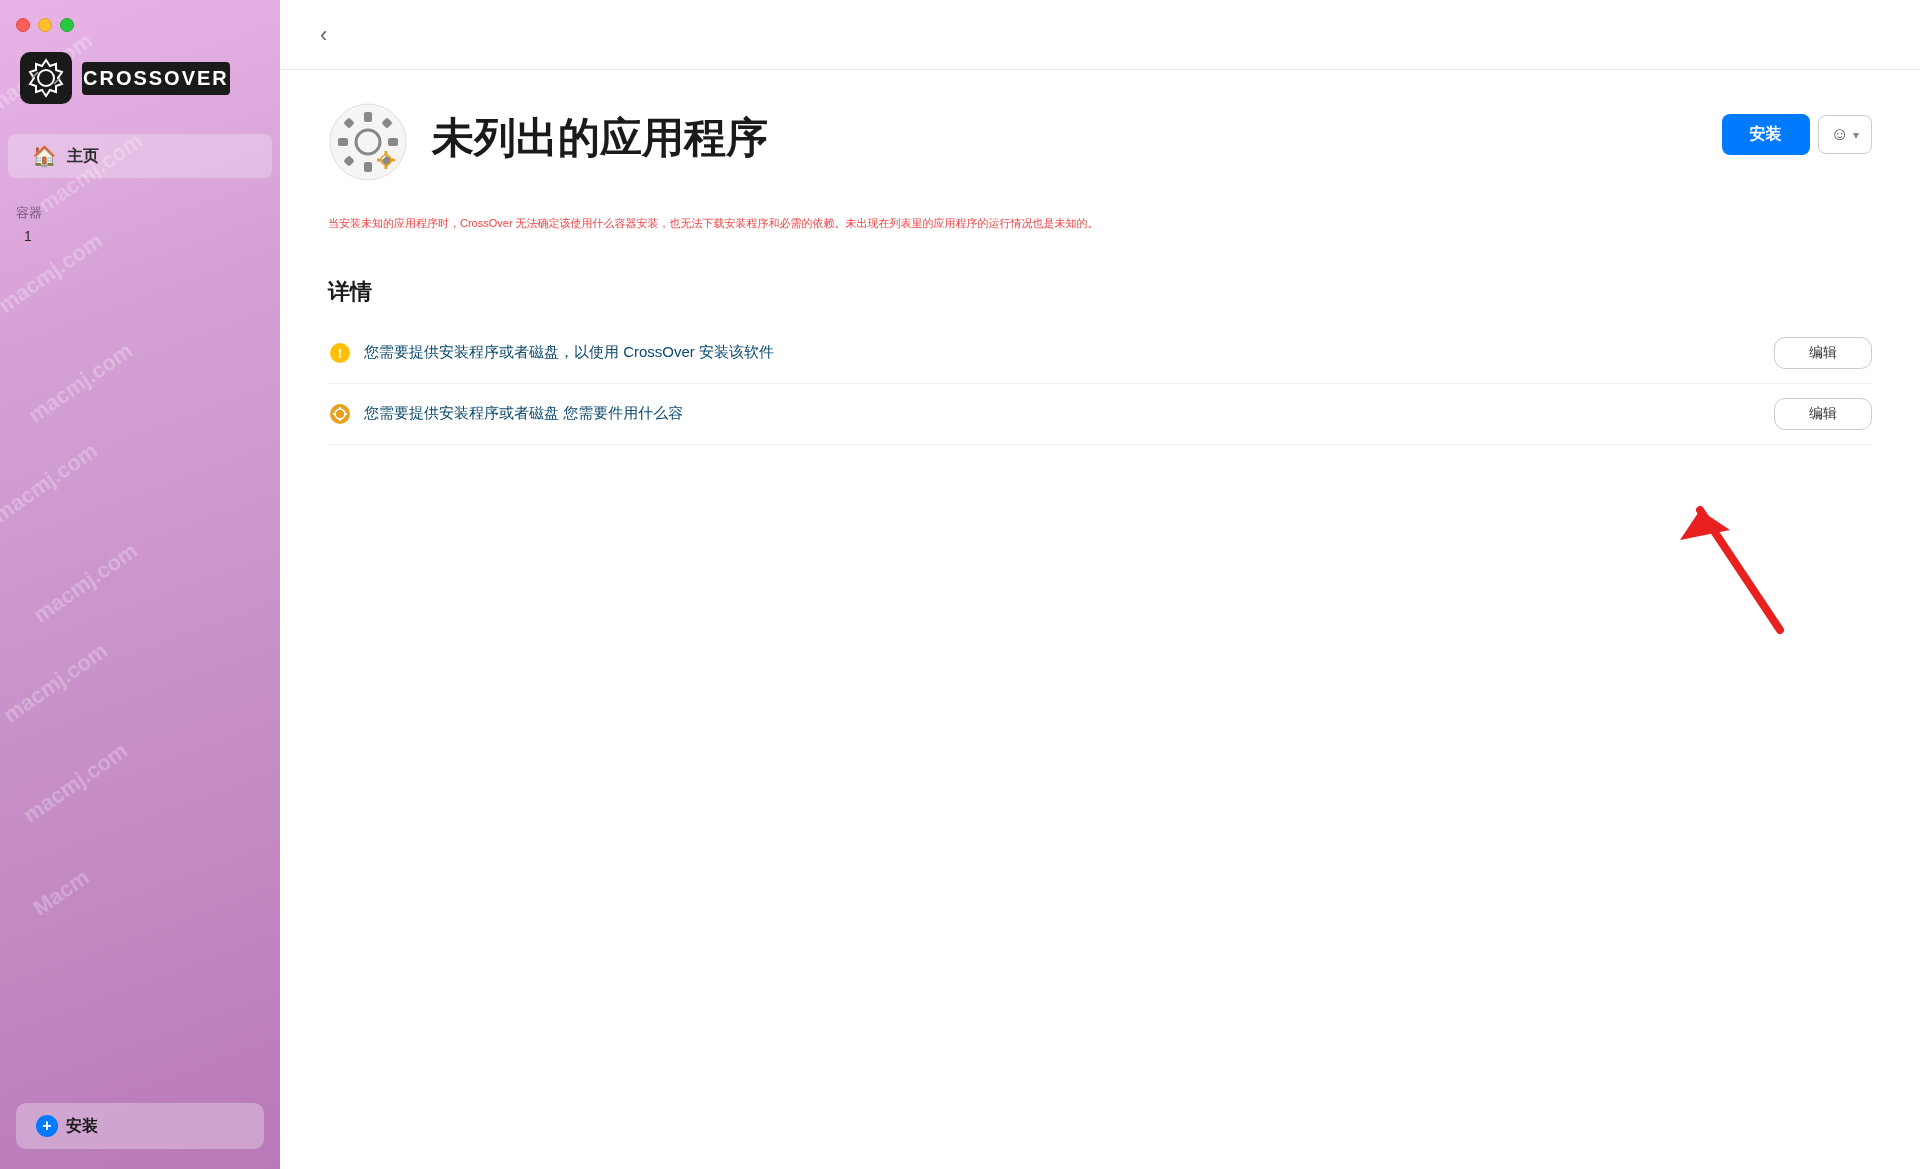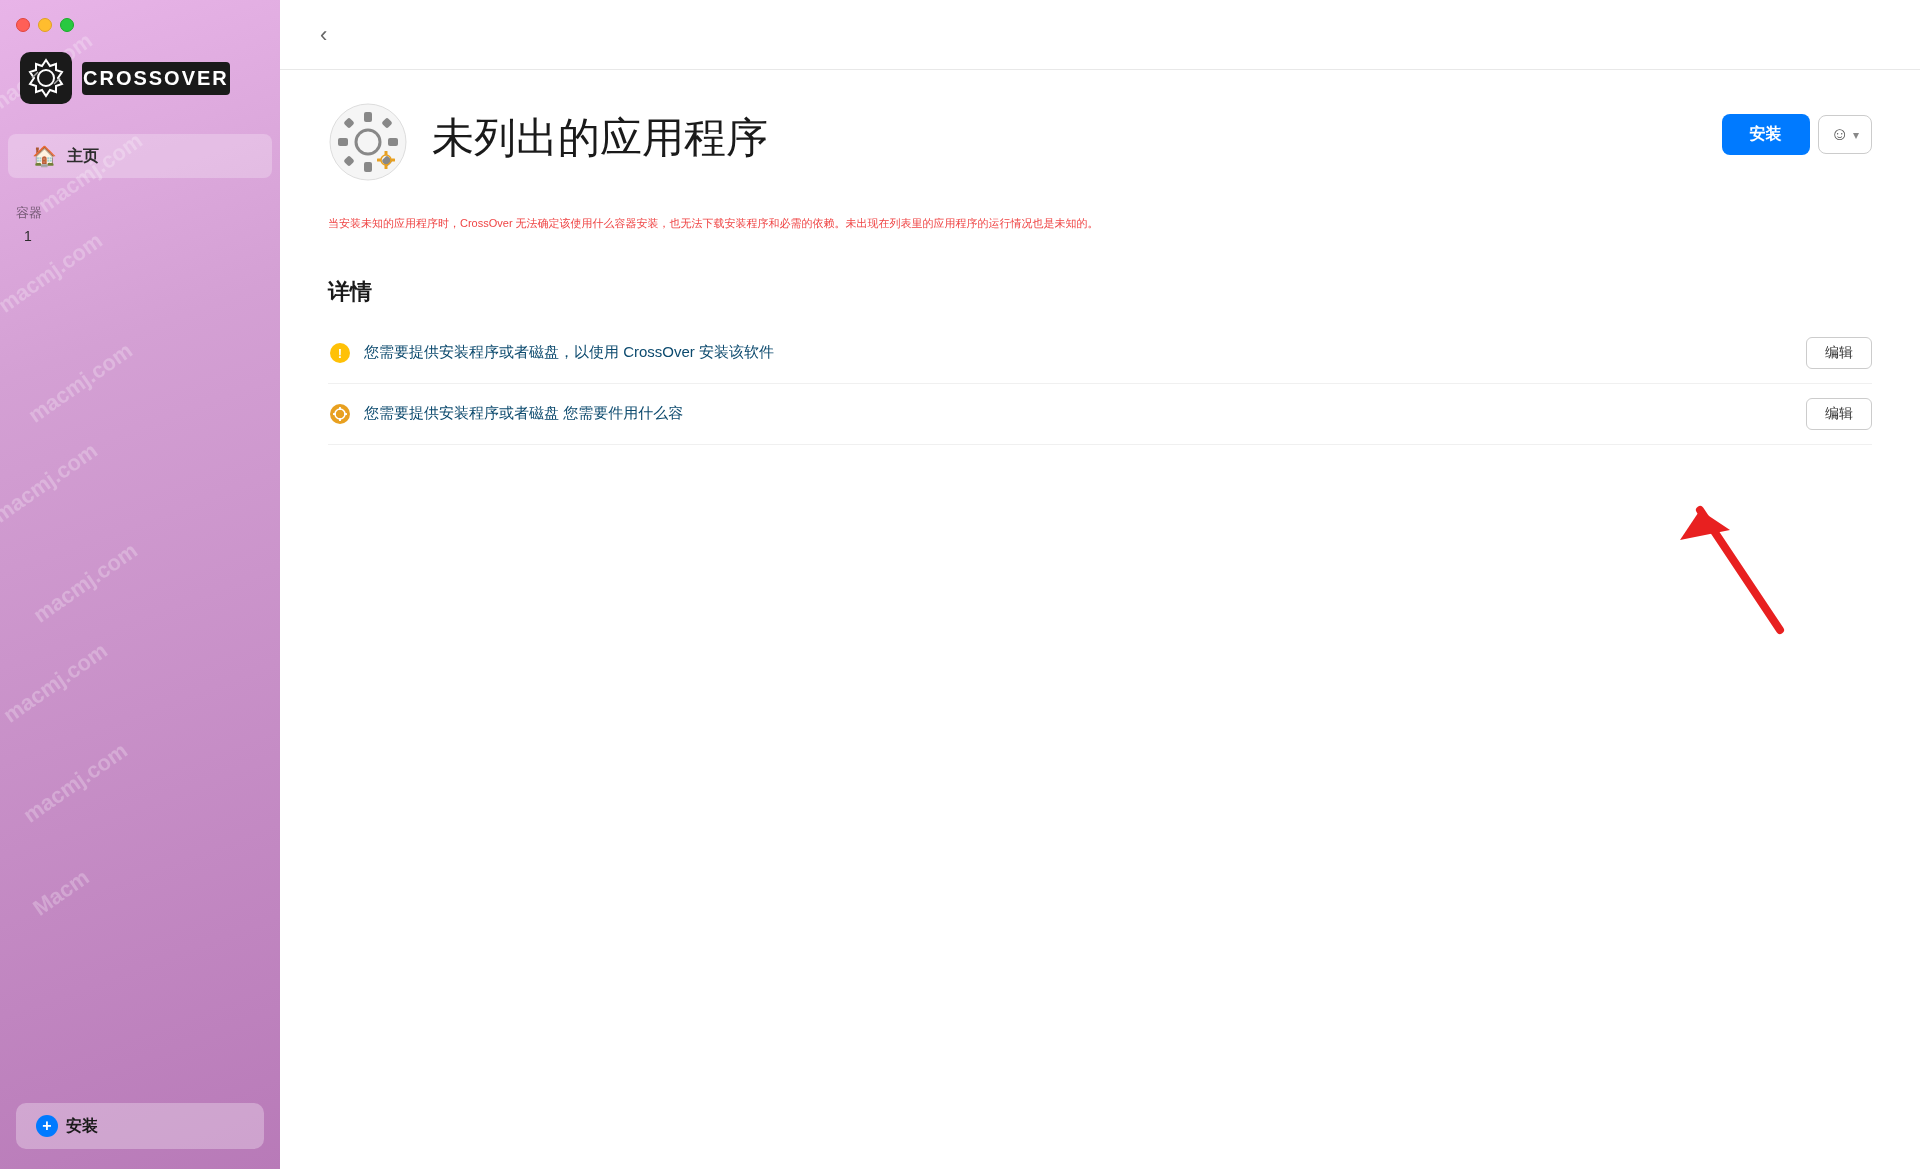--- a/index.html
+++ b/index.html
@@ -225,21 +225,21 @@
       height: 80px;
       flex-shrink: 0;
     }
 
     .app-title-area {
       flex: 1;
     }
 
     .app-title {
       font-size: 42px;
-      font-weight: 400;
+      font-weight: 700;
       color: #1a1a1a;
       margin-top: 8px;
     }
 
     .header-actions {
       display: flex;
       align-items: center;
       gap: 8px;
       margin-top: 12px;
     }
@@ -310,22 +310,22 @@
 
     .detail-text {
       flex: 1;
       font-size: 15px;
       color: #0c4a6e;
     }
 
     .edit-btn {
       background: none;
       border: 1.5px solid #ccc;
-      border-radius: 6px;
-      padding: 6px 18px;
+      border-radius: 11px;
+      padding: 6px 34px;
       font-size: 14px;
       color: #333;
       cursor: pointer;
     }
   </style>
 </head>
 <body>
 
 <div class="sidebar">
 

